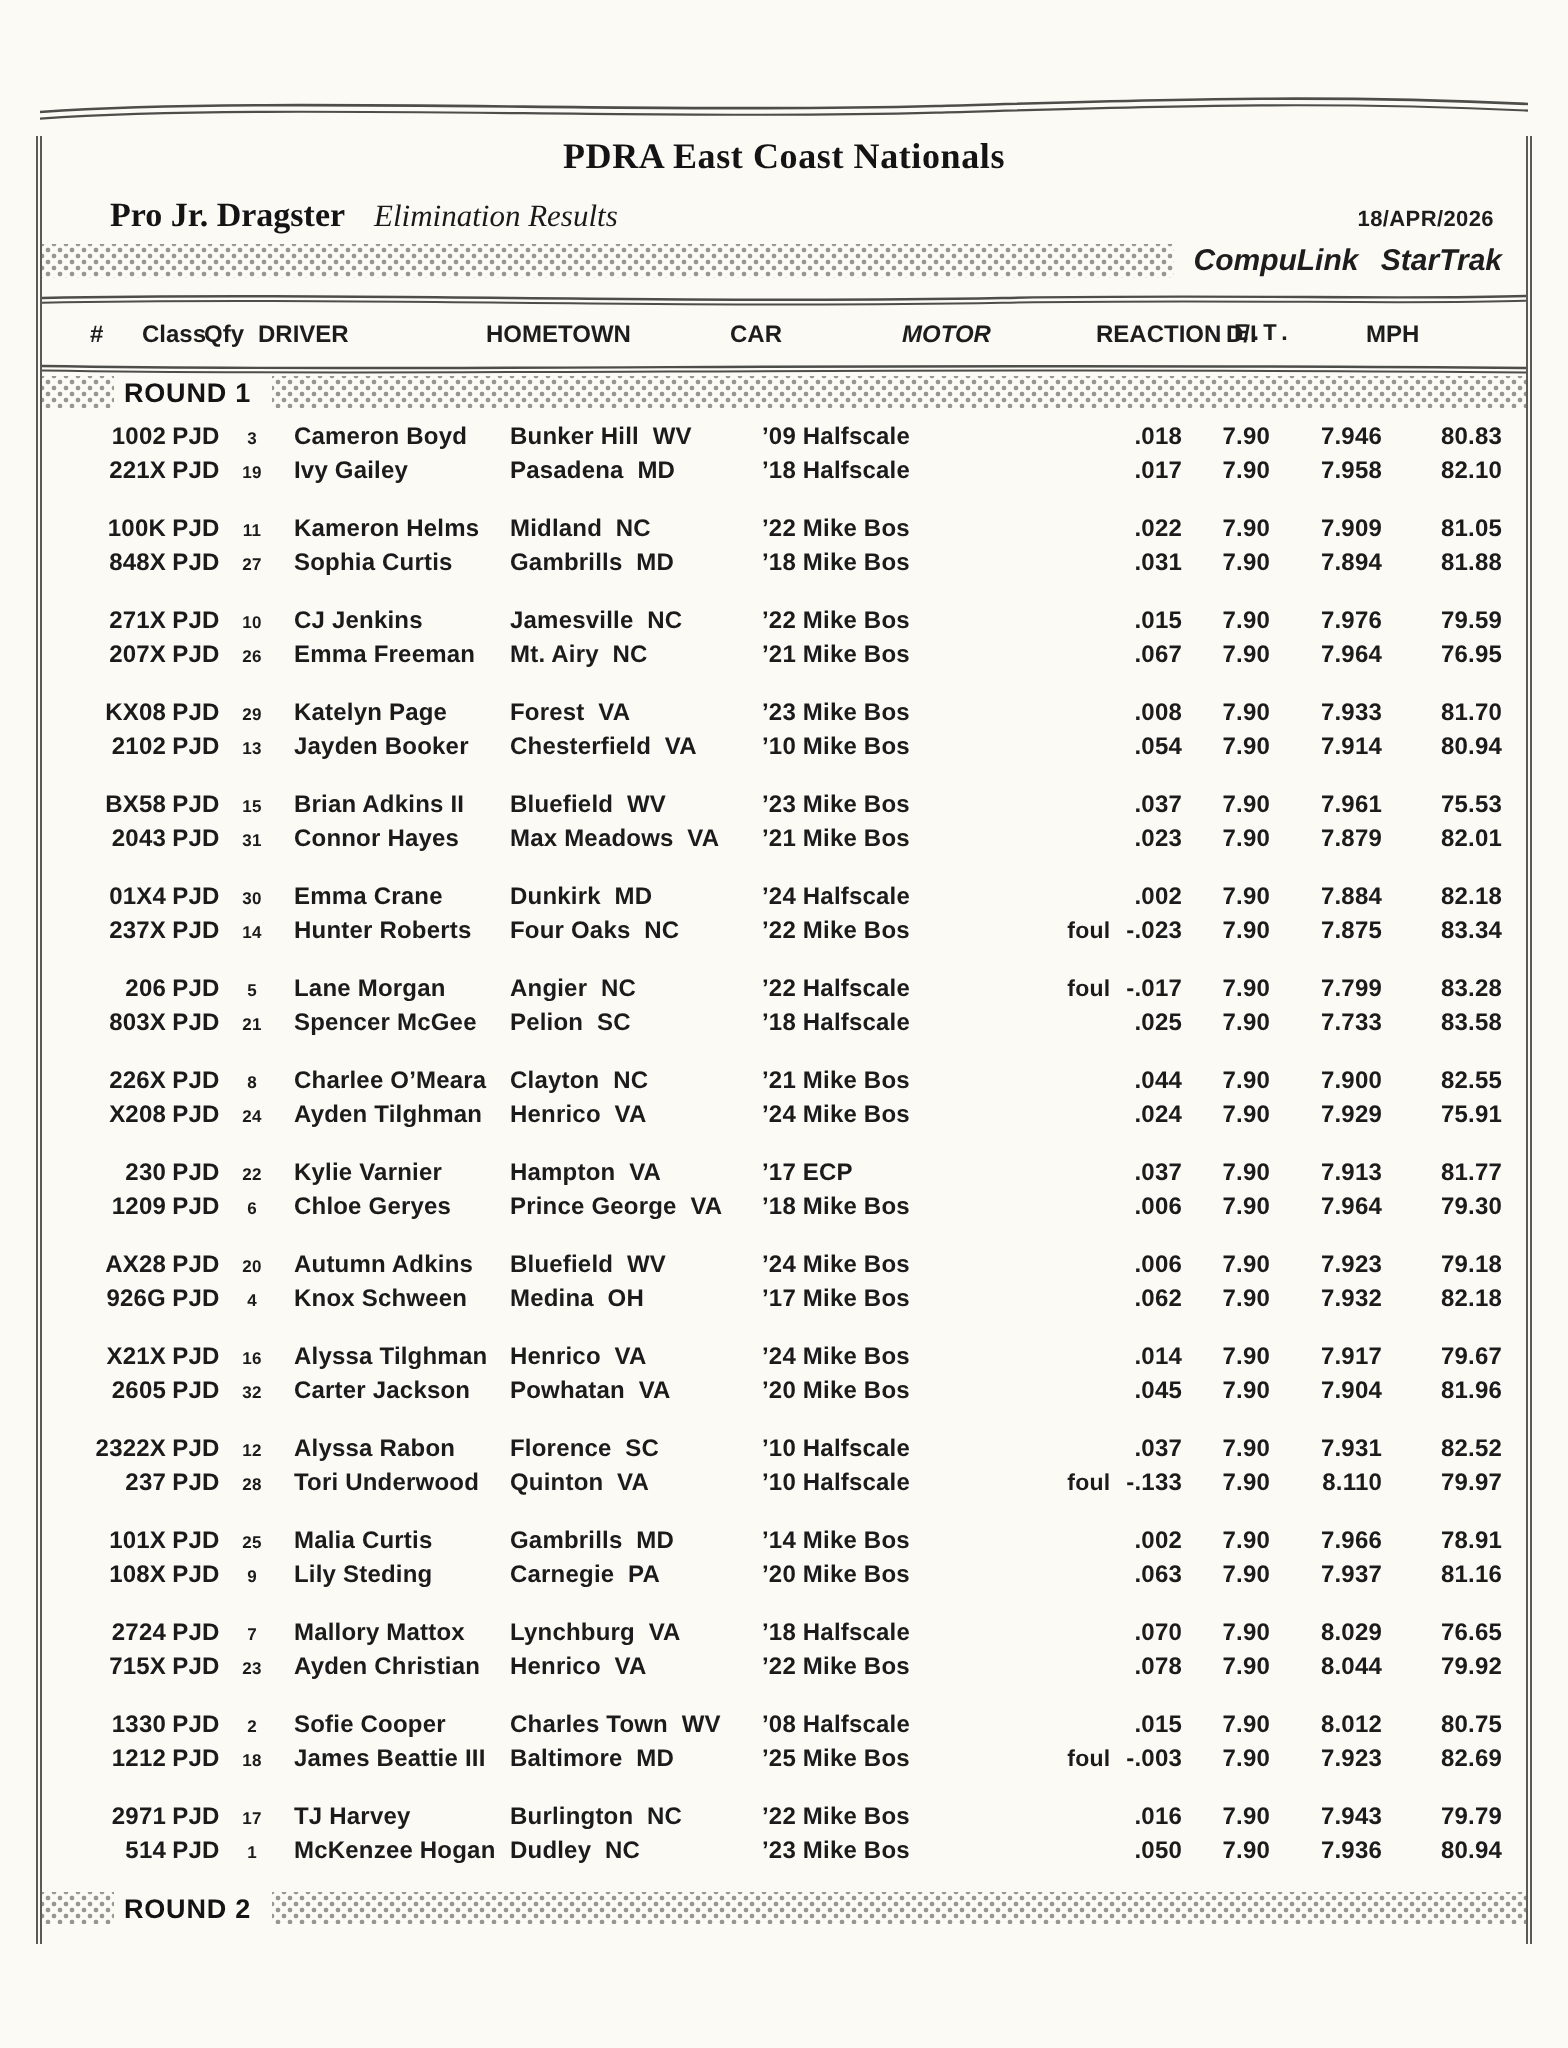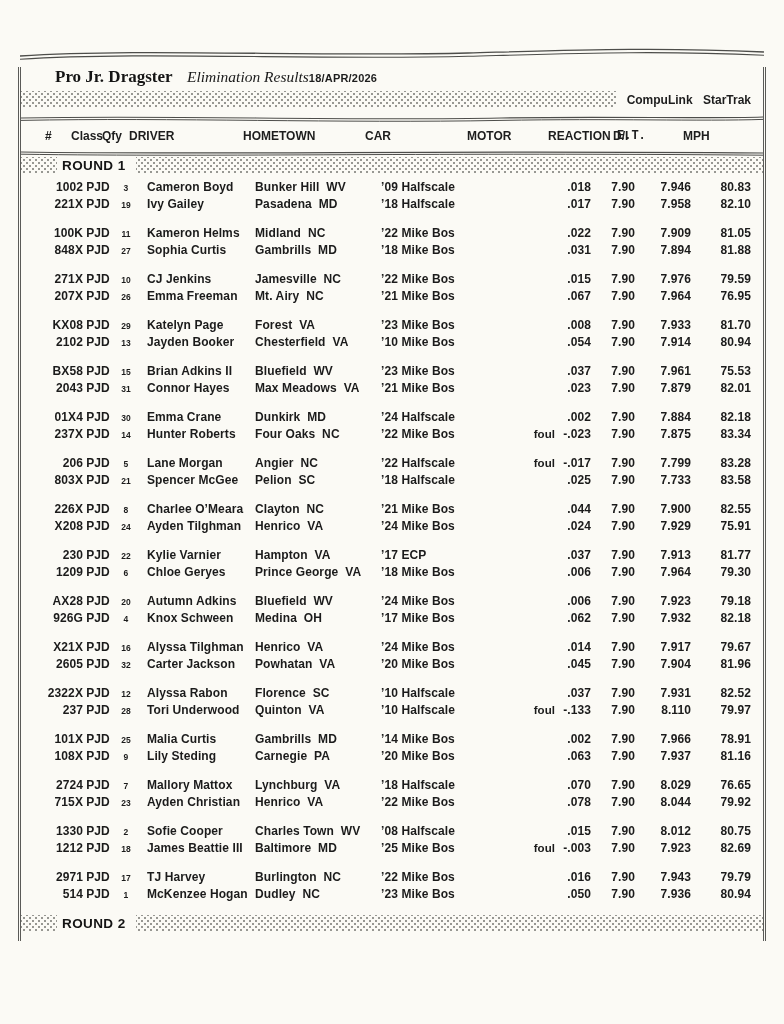--- a/index.html
+++ b/index.html
@@ -17,44 +17,44 @@
     margin-top:-2px;
     padding-bottom:10px;
   }
   
   .event-title{
     margin-top:10px;text-align:center;
     font-family:"Liberation Serif",serif;font-weight:700;font-size:18px;
     letter-spacing:.3px;height:21px;line-height:21px;color:#141414;
   }
   .subhead{
-    display:flex;justify-content:flex-start;align-items:baseline;
+    display:flex;justify-content:space-between;align-items:baseline;
     padding:0 16px 0 34px;margin-top:9px;height:22px;
   }
   .class-name{font-family:"Liberation Serif",serif;font-weight:700;font-size:17px;color:#141414;}
   .report-title{font-family:"Liberation Serif",serif;font-style:italic;font-size:15.5px;margin-left:10px;color:#1a1a1a;}
   .date{font-size:11px;font-weight:700;letter-spacing:.2px;}
   .halftone,.dots{
     background-image:
       radial-gradient(circle,#979792 1px,rgba(0,0,0,0) 1.35px),
       radial-gradient(circle,#979792 1px,rgba(0,0,0,0) 1.35px);
     background-size:6px 6px;
     background-position:0 0,3px 3px;
   }
   .brand-band{display:flex;align-items:center;margin-top:2px;height:17px;}
   .brand-band .halftone{flex:1;align-self:stretch;}
-  .brand{padding:0 12px 0 10px;font-size:12px;font-weight:700;white-space:nowrap;}
+  .brand{padding:0 12px 0 10px;font-size:15px;font-weight:700;white-space:nowrap;font-style:italic;}
   .brand .b2{margin-left:7px;}
   .rule{display:block;width:100%;}
   .rule1{margin-top:5px;}
   
   .colheads{position:relative;height:26px;font-size:12px;font-weight:700;}
   .colheads .h{position:absolute;top:6px;white-space:nowrap;}
   .h-num{left:24px;} .h-cls{left:50px;} .h-qfy{left:81px;} .h-driver{left:108px;}
-  .h-home{left:222px;} .h-car{left:344px;} .h-motor{left:446px;}
+  .h-home{left:222px;} .h-car{left:344px;} .h-motor{left:430px;font-style:italic;}
   .h-react{left:527px;} .h-di{left:592px;} .h-et{left:596px;font-family:Liberation Mono, monospace;} .h-mph{left:662px;}
   .winners-note{margin:5px 0 3px 18px;font-size:8px;font-weight:700;height:10px;line-height:10px;color:#2a2a2a;}
   
   .round-band{display:flex;align-items:center;height:16px;}
   .round-band .lead{width:36px;align-self:stretch;}
   .round-band .fill{flex:1;align-self:stretch;}
   .round-label{padding:0 10px 0 5px;font-size:13.5px;font-weight:800;letter-spacing:.4px;white-space:nowrap;color:#141414;}
   
   #rows{margin-top:6px;}
   .pair{margin-bottom:12px;}
@@ -78,20 +78,21 @@
 
 <div class="sheet">
 
   <svg class="topline" width="748" height="16" viewBox="0 0 748 16">
     <path d="M2,12 C120,4 300,13 450,9 C560,6 640,3 746,8" fill="none" stroke="#4d4d4a" stroke-width="1.3"></path>
     <path d="M2,15.3 C120,7.3 300,16.3 450,12.3 C560,9.3 640,6.3 746,11.3" fill="none" stroke="#4d4d4a" stroke-width="1.1"></path>
   </svg>
 
   <div class="page">
 
+    <div class="event-title">PDRA East Coast Nationals</div>
 
     <div class="subhead">
       <div>
         <span class="class-name">Pro Jr. Dragster</span>
         <span class="report-title">Elimination Results</span>
       </div>
       <span class="date">18/APR/2026</span>
     </div>
 
     <div class="brand-band">

